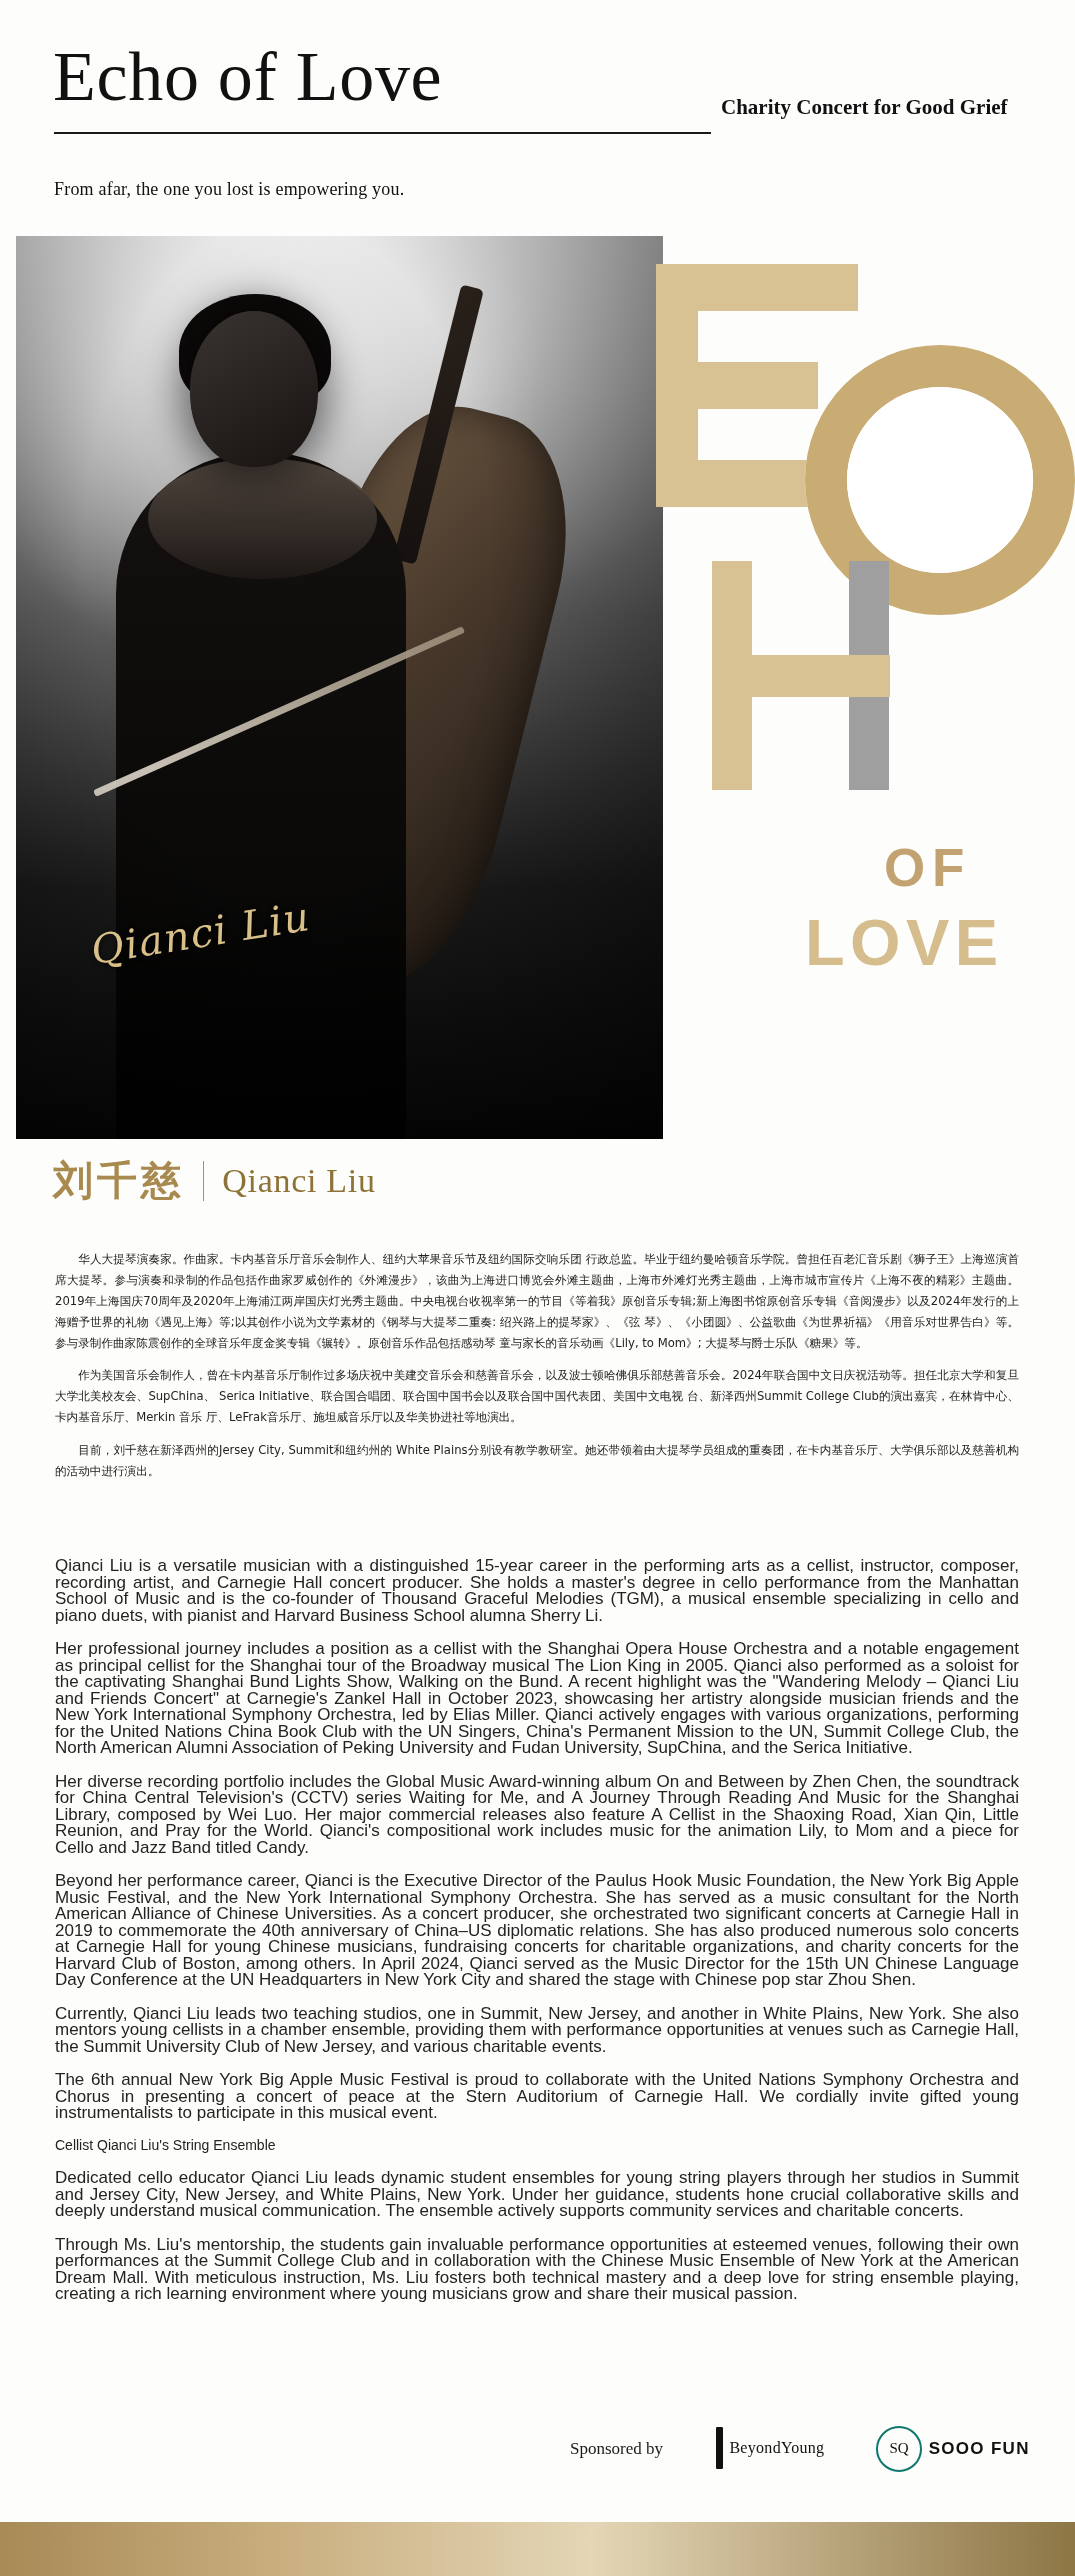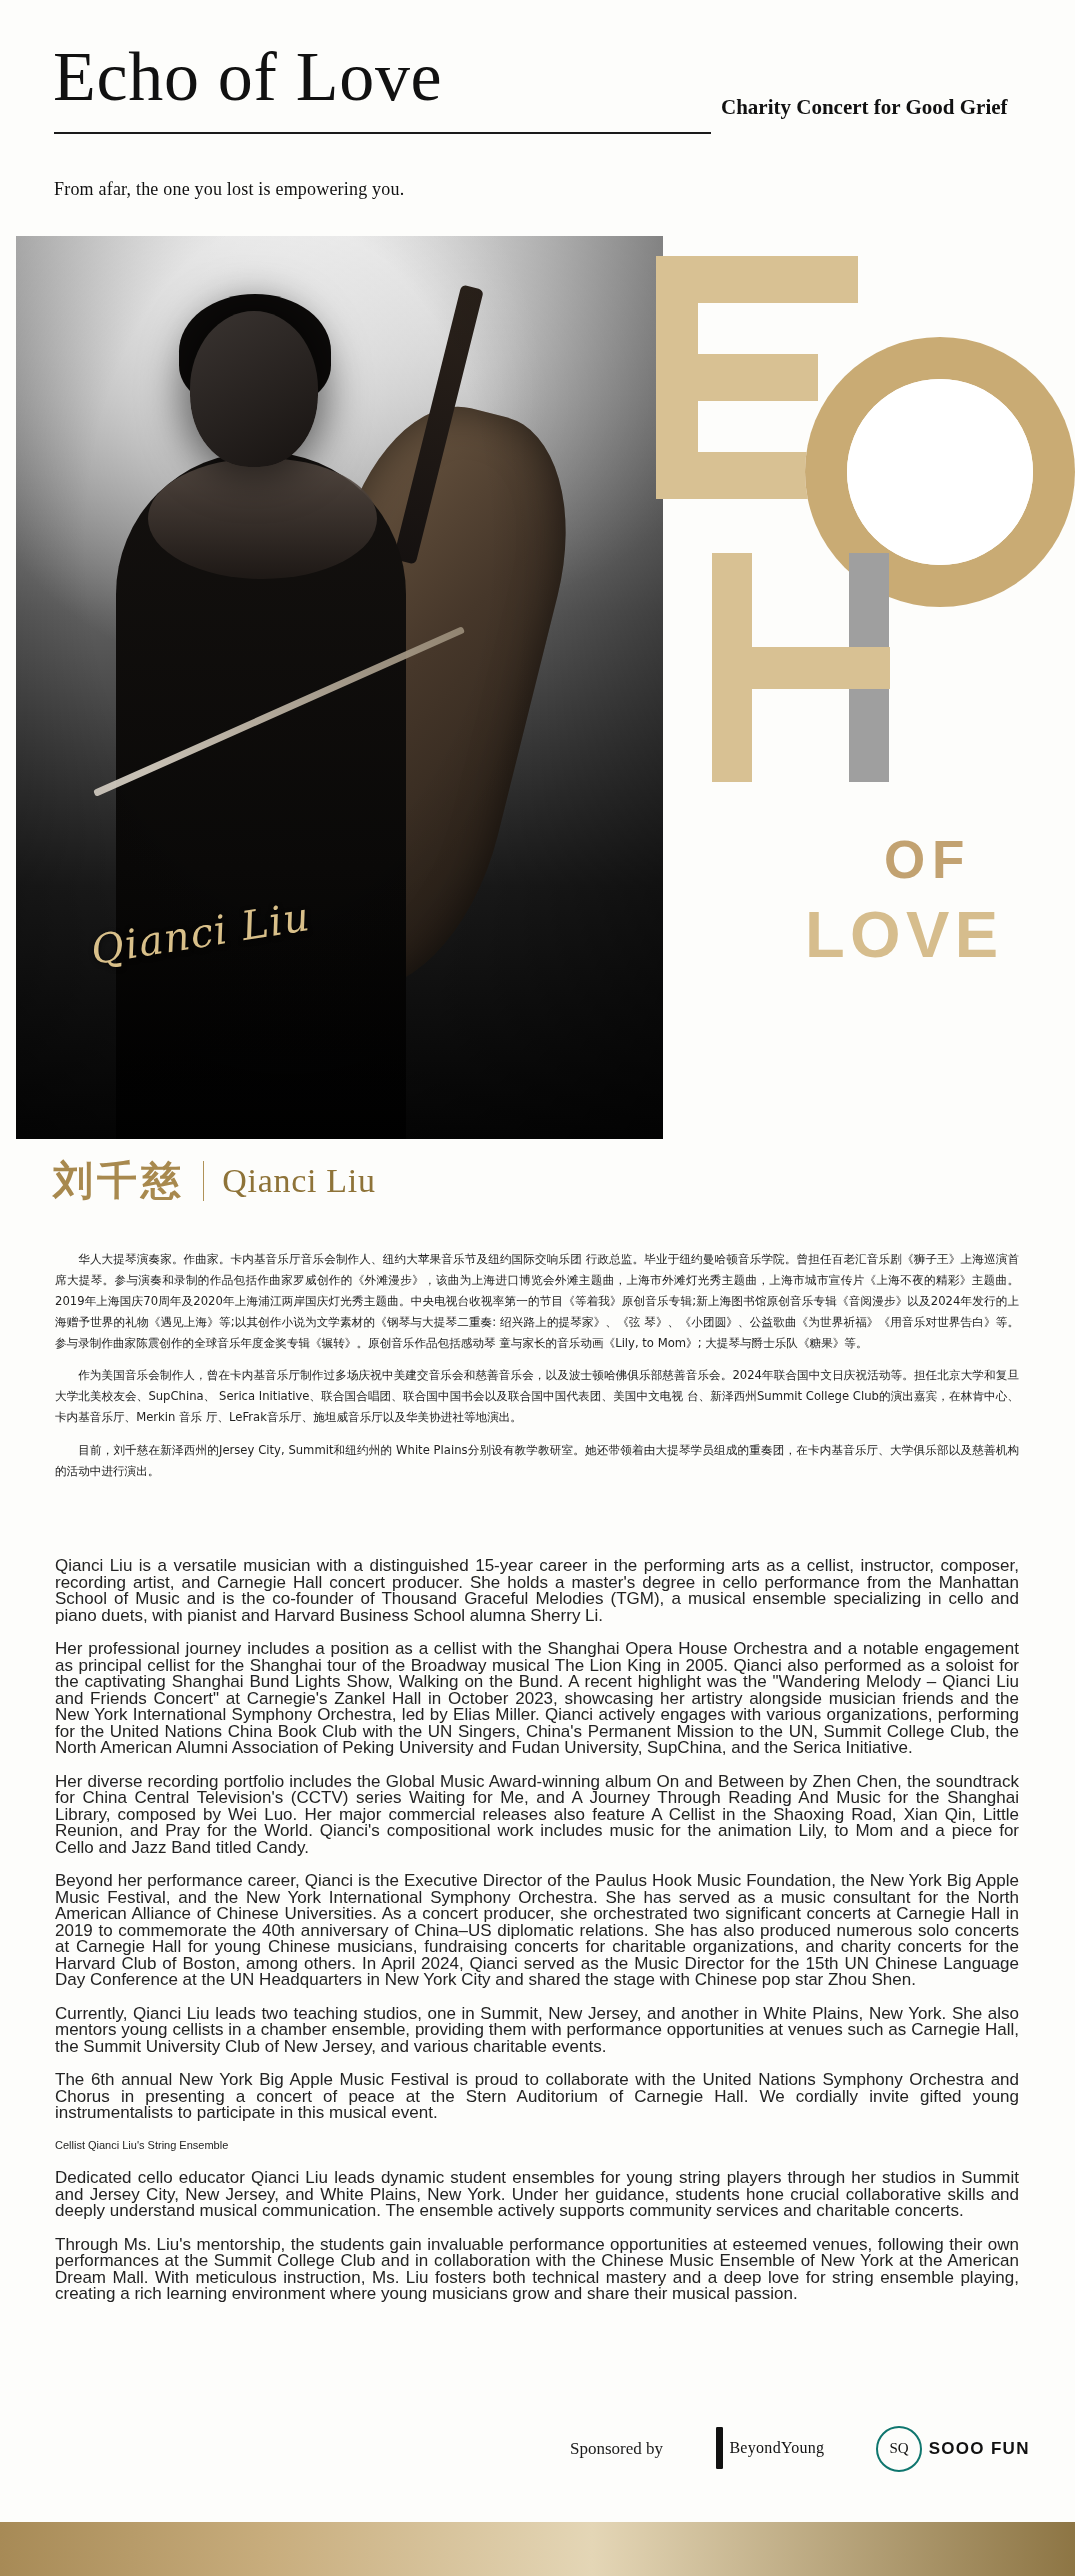--- a/index.html
+++ b/index.html
@@ -164,21 +164,21 @@
     font-style: italic;
     font-size: 40px;
     color: #d9c08a;
     text-shadow: 0 1.3px 5.4px rgba(0,0,0,.6);
     letter-spacing: 1.3px;
   }
 
   
   .hero-graphic {
     position: absolute;
-    left: 647px; top: 0;
+    left: 647px; top: 8px;
     width: 429px; height: 903px;
     overflow: hidden;
   }
   .g-bar {
     position: absolute;
     background: #d8c193;
   }
   .g-E1 { left: 9.4px;  top: 20px;  width: 202px; height: 47px; }
   .g-E2 { left: 9.4px;  top: 118px; width: 162px; height: 47px; }
   .g-E3 { left: 9.4px;  top: 216px; width: 202px; height: 47px; }
@@ -281,21 +281,21 @@
   .en-para {
     font-family: "Liberation Sans", sans-serif;
     font-size: 17px;
     line-height: 16.5px;
     color: #232323;
     text-align: justify;
     margin-bottom: 15px;
   }
   .en-head {
     font-family: "Liberation Sans", sans-serif;
-    font-size: 11px;
+    font-size: 14px;
     line-height: 16.5px;
     color: #232323;
     margin-bottom: 0;
   }
 
   
   .sponsors {
     position: absolute;
     left: 0;
     top: 2412px;

